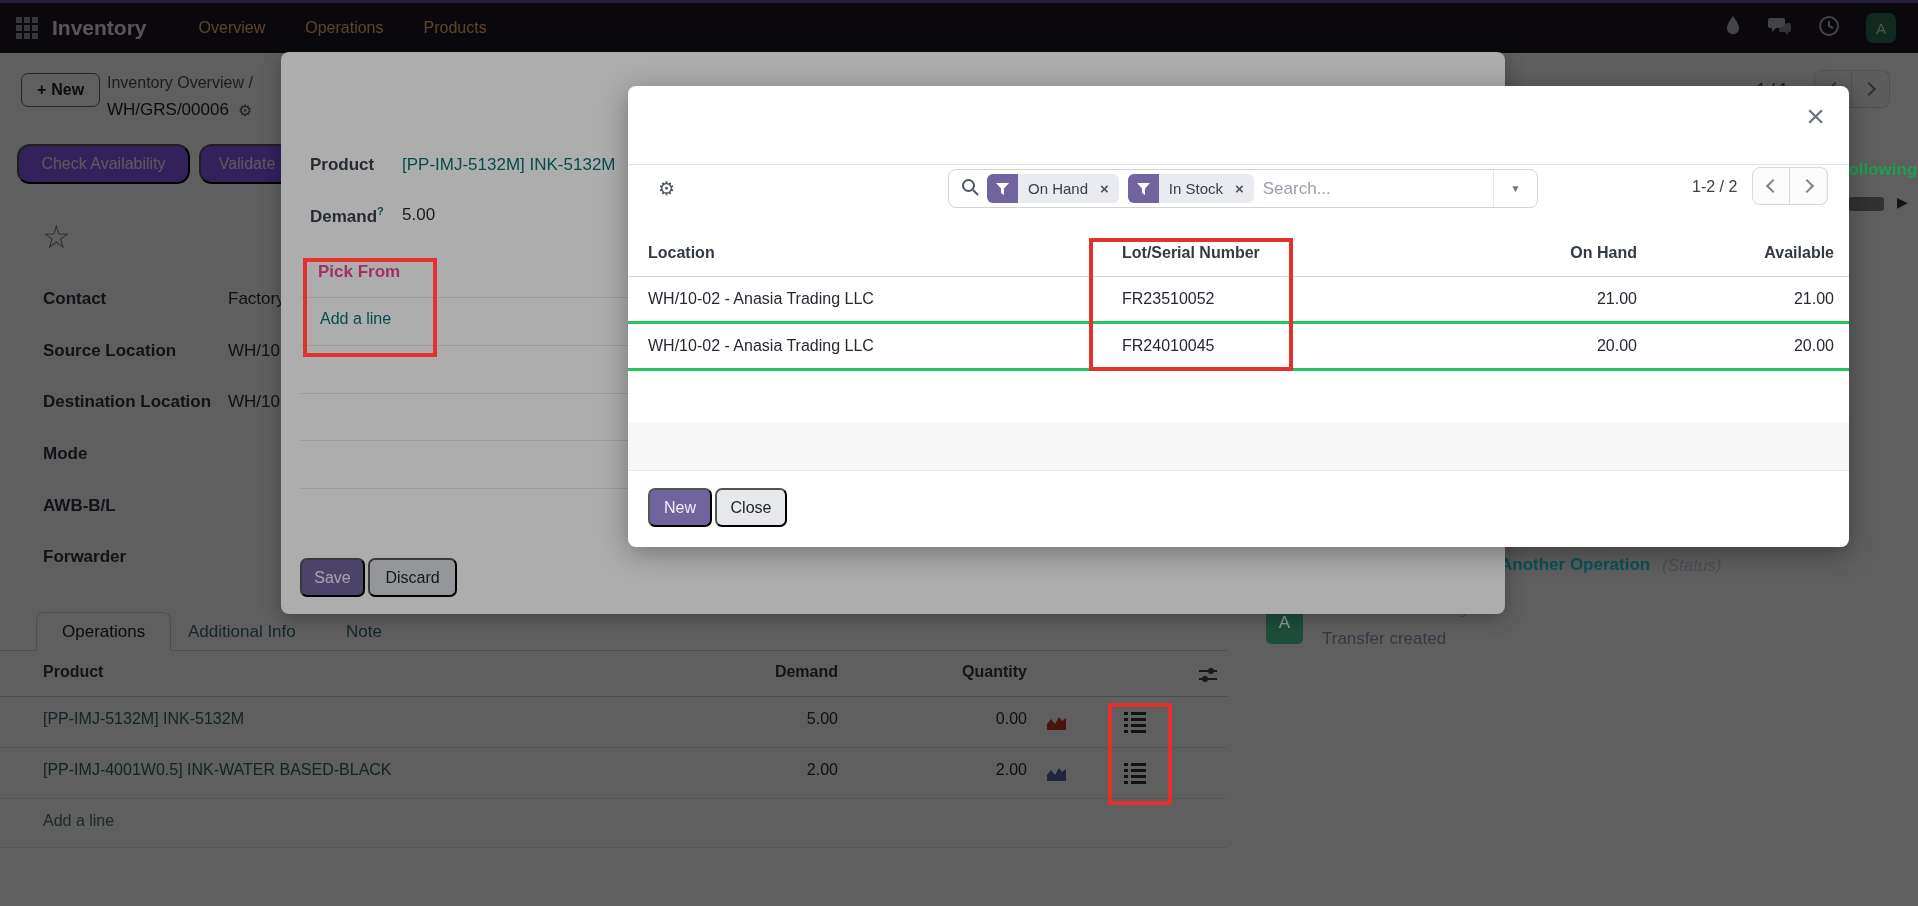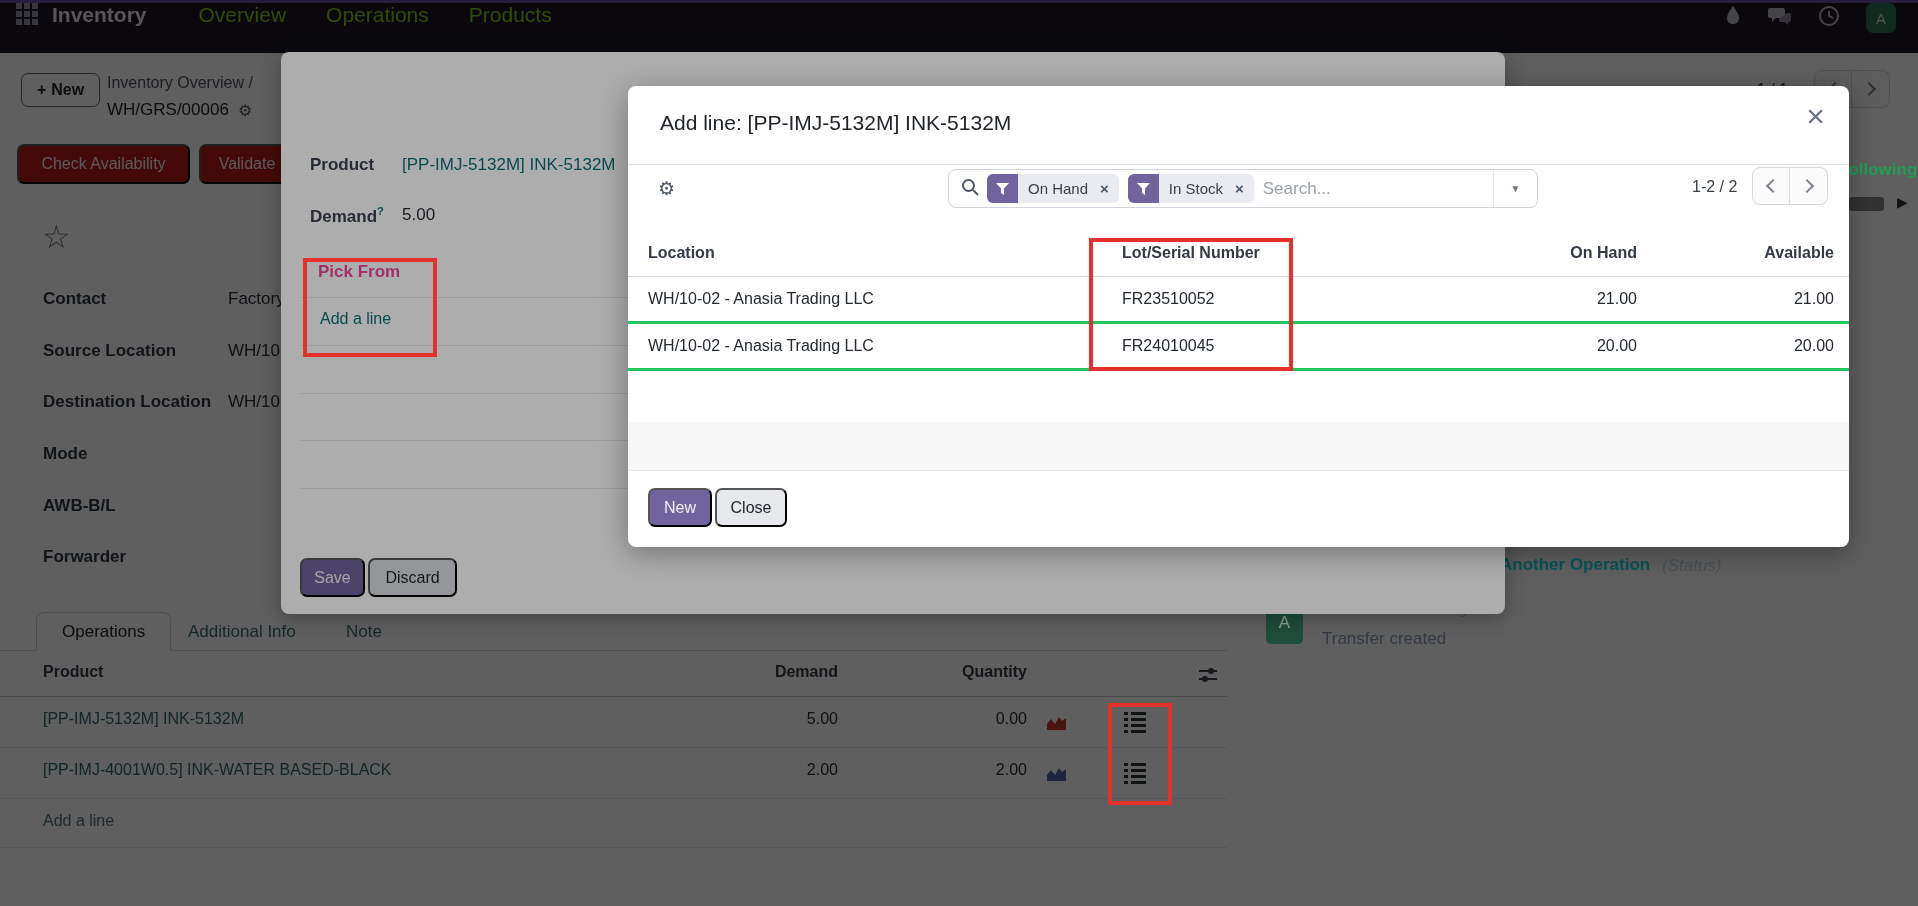--- a/index.html
+++ b/index.html
@@ -1,43 +1,43 @@
 <!DOCTYPE html>
 <html><head>
 <meta charset="utf-8">
 <style>
   * { margin:0; padding:0; box-sizing:border-box; }
   body { font-family:"Liberation Sans", sans-serif; background:#222; }
   #stage { position:relative; width:1918px; height:906px; background:#fff; overflow:hidden; }
 
   
   #base { position:absolute; inset:0; z-index:0; background:#fff; }
-  #navbar { position:absolute; top:0; left:0; right:0; height:53px; background:#1d1826; border-top:3px solid #6a4fa2; display:flex; align-items:flex-start; }
+  #navbar { position:absolute; top:0; left:0; right:0; height:53px; background:#1d1826; border-top:3px solid #6a4fa2; display:flex; align-items:center; }
   .grid-icon { display:grid; grid-template-columns:repeat(3,6px); grid-gap:2px; margin:0 14px 0 16px; }
   .grid-icon i { width:6px; height:6px; background:#9b96a8; }
   .brand { color:#e9e6f0; font-size:21px; font-weight:bold; margin-right:52px; }
-  .menu-item { color:#84cc16; font-size:21px; margin-right:40px; }
+  .menu-item { color:#fdba74; font-size:16px; margin-right:40px; }
   #nav-right { margin-left:auto; display:flex; align-items:center; gap:26px; padding-right:22px; }
   .nav-avatar { width:30px; height:30px; border-radius:7px; background:#2c7258; color:#cde7d8; font-size:15px; display:flex; align-items:center; justify-content:center; }
 
   #control-panel { position:absolute; top:53px; left:0; right:0; height:88px; background:#fff; }
   .new-btn { position:absolute; left:21px; top:20px; width:79px; height:34px; border:1px solid #66666e; border-radius:7px; background:#fff; color:#1d2129; font-size:16px; font-weight:bold; display:flex; align-items:center; justify-content:center; gap:5px; }
   .crumb1 { position:absolute; left:107px; top:21px; font-size:16px; color:#4b505a; }
   .crumb2 { position:absolute; left:107px; top:47px; font-size:17px; color:#1d2129; display:flex; gap:9px; align-items:center; }
   .crumb2 .gear { color:#585d66; font-size:16px; }
   .bg-pager { position:absolute; right:130px; top:28px; font-size:16px; color:#3c4048; }
   .bg-pager-btns { position:absolute; right:28px; top:17px; display:flex; }
   .pg-btn { width:38px; height:38px; border:1px solid #d8d8dc; background:#fbfbfc; display:flex; align-items:center; justify-content:center; }
   .pg-btn:first-child { border-radius:8px 0 0 8px; }
   .pg-btn:last-child { border-radius:0 8px 8px 0; border-left:none; }
   .chev { display:inline-block; width:10px; height:10px; border-right:2.5px solid #7d828c; border-bottom:2.5px solid #7d828c; }
   .chev.left { transform:rotate(135deg); margin-left:4px; }
   .chev.right { transform:rotate(-45deg); margin-right:4px; }
 
-  .hdr-btn { position:absolute; top:144px; height:40px; background:#b91c1c; color:#f2f0f7; font-size:16px; border-radius:7px; display:flex; align-items:center; justify-content:center; }
+  .hdr-btn { position:absolute; top:144px; height:40px; background:#8b5cf6; color:#f2f0f7; font-size:16px; border-radius:13px; display:flex; align-items:center; justify-content:center; }
   #btn-check { left:17px; width:173px; }
   #btn-validate { left:199px; width:96px; }
 
   .sheet-star { position:absolute; left:42px; top:218px; font-size:32px; color:#6f737c; }
   .sheet-title { position:absolute; left:92px; top:212px; width:190px; font-size:35px; font-weight:bold; color:#1f242d; white-space:nowrap; overflow:hidden; }
   .fld-label { position:absolute; left:43px; width:200px; font-size:17px; font-weight:600; color:#2f3642; }
   .fld-value { position:absolute; left:228px; width:53px; font-size:17px; color:#2a2f38; white-space:nowrap; overflow:hidden; }
 
   #tabs { position:absolute; left:0; top:612px; width:1227px; height:39px; border-bottom:1px solid #d4d6da; }
   .tab-active { position:absolute; left:36px; top:0; height:39px; padding:0 25px; background:#fff; border:1px solid #d4d6da; border-bottom:1px solid #fff; border-radius:8px 8px 0 0; display:flex; align-items:center; font-size:17px; color:#1d2129; }
@@ -313,21 +313,20 @@
     <button class="sm-btn" id="sm-save">Save</button>
     <button class="sm-btn" id="sm-discard">Discard</button>
   </div>
 
   <div id="backdrop-b"></div>
 
   <span class="following">Following</span>
 
   <div id="al-modal">
     <div class="al-header">
-      <span class="al-title">Add line: [PP-IMJ-5132M] INK-5132M</span>
       <span class="al-close">×</span>
     </div>
     <span class="al-gear">⚙</span>
 
     <div class="searchbar">
       <span style="margin:0 8px 0 12px"><svg width="18" height="18" viewBox="0 0 18 18">
             <circle cx="7.5" cy="7.5" r="5.5" fill="none" stroke="#4b5563" stroke-width="2"></circle>
             <path d="M12,12 L17,17" stroke="#4b5563" stroke-width="2"></path>
           </svg></span>
       <span class="facet">

